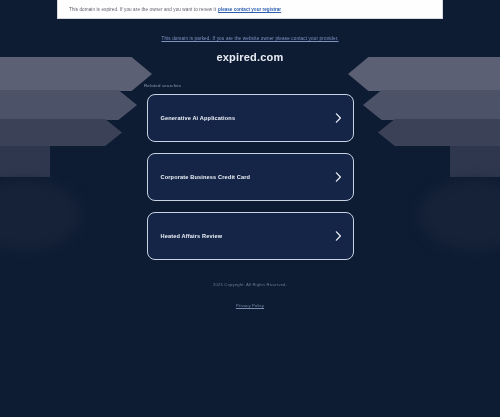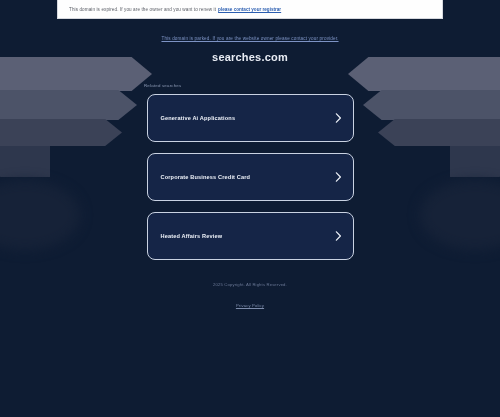--- a/index.html
+++ b/index.html
@@ -251,21 +251,21 @@
   </div>
 
   <div class="notice-bar">
     <span class="notice-text">This domain is expired. If you are the owner and you want to renew it</span>
     <a class="notice-link">please contact your registrar</a>
   </div>
 
   <div class="content">
     <a class="sale-link">This domain is parked. If you are the website owner please contact your provider.</a>
 
-    <div class="domain-title">searches.com</div>
+    <div class="domain-title">expired.com</div>
 
     <div class="related-label">Related searches</div>
 
     <div class="cards">
 
       <div class="card">
         <span class="card-label">Generative Ai Applications</span>
         <span class="card-chevron">
           <svg viewBox="0 0 7 10" width="7" height="10" aria-hidden="true">
             <path d="M1.4 0.8 L5.4 5 L1.4 9.2" fill="none" stroke="#eef2f9" stroke-width="1.2" stroke-linecap="round" stroke-linejoin="round"></path>

